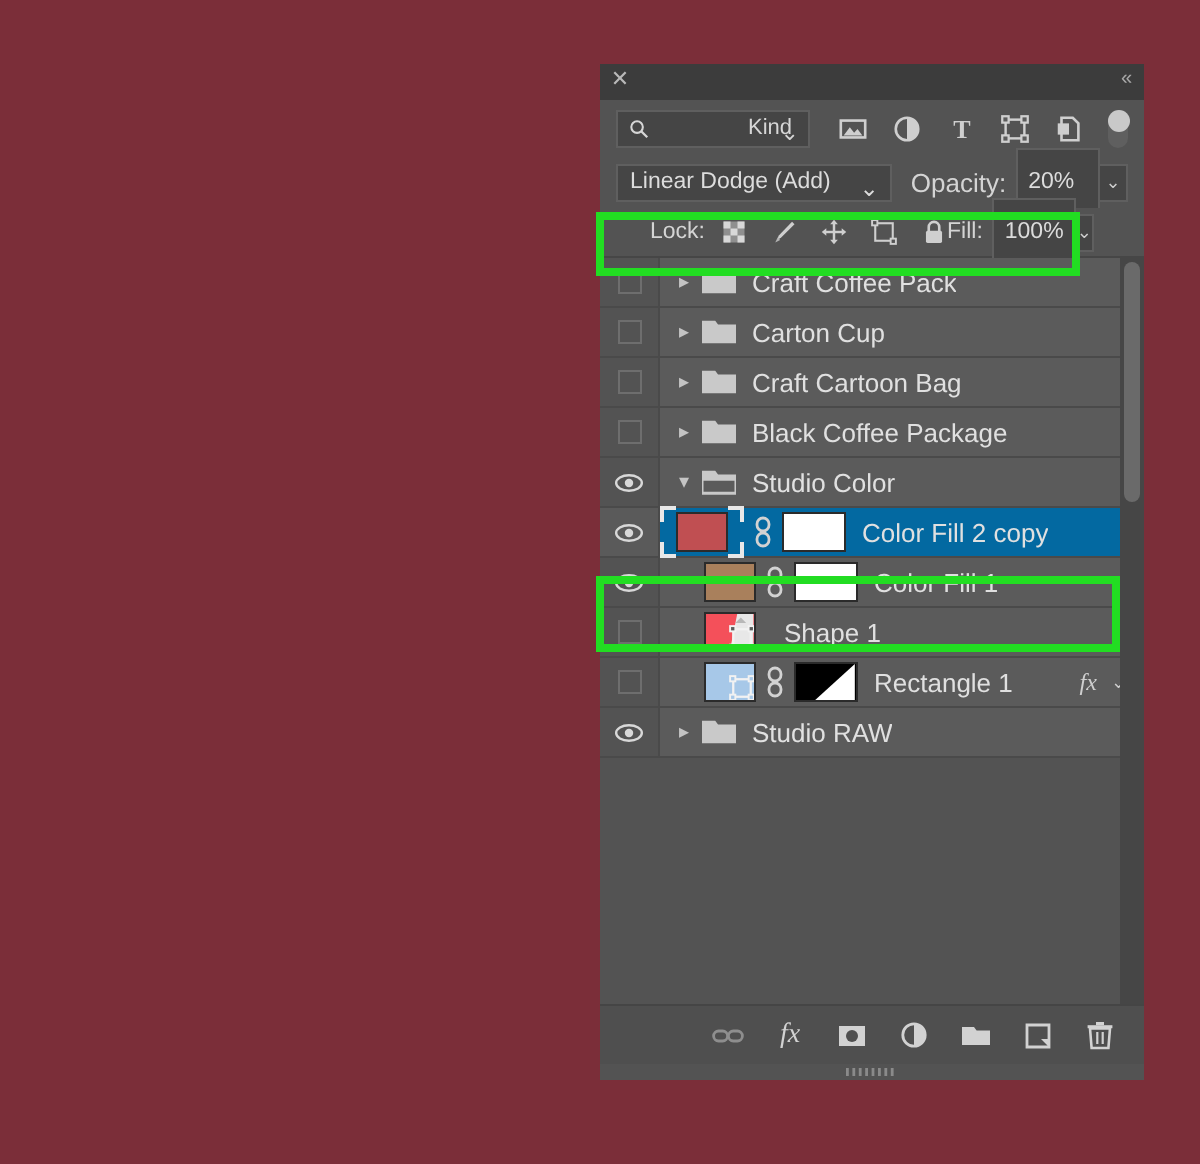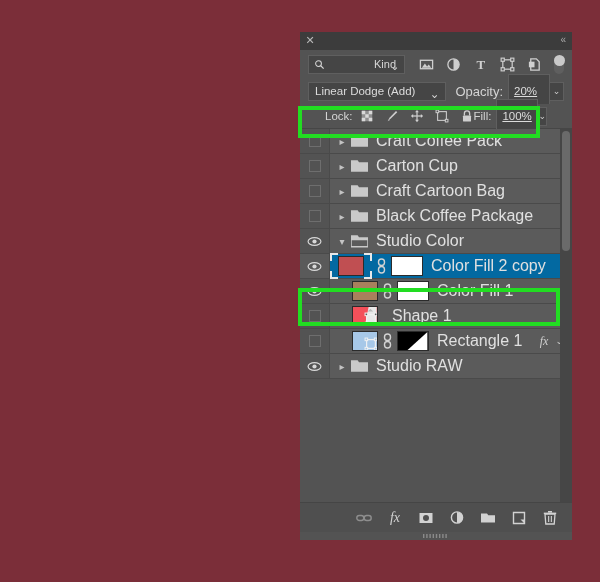--- a/index.html
+++ b/index.html
@@ -92,21 +92,21 @@
     width: 168px; height: 19px; background: #454545;
     border: 1px solid #5f5f5f; color: #dcdcdc; font-size: 11.5px;
     display: flex; align-items: center; padding: 0 6px; position: relative;
   }
   .blend-select .caret { position: absolute; right: 6px; top: 4px; }
   .opacity-label { color: #d4d4d4; font-size: 13px; margin-left: 9px; }
   .num-field {
     height: 34px; background: #454545; border: 1px solid #5f5f5f;
     color: #dcdcdc; font-size: 11.5px;
     display: flex; align-items: center; padding: 0 5px; margin-left: 5px;
-    min-width: 42px; justify-content: flex-start; text-decoration: underline;
+    min-width: 42px; justify-content: flex-start;
   }
   .stepper {
     width: 17px; height: 19px; background: #454545;
     border: 1px solid #5f5f5f; border-left: none;
     display: flex; align-items: center; justify-content: center;
   }
 
   
   .lockbar {
     height: 25px; background: #535353;
@@ -143,21 +143,21 @@
     width: 12px; height: 12px; border: 1px solid #6e6e6e;
     background: transparent;
   }
   .twisty {
     width: 16px; margin-left: 4px; color: #c4c4c4; font-size: 10px;
     display: flex; align-items: center; justify-content: center;
     flex: 0 0 auto;
   }
   .folder-ico { width: 17px; height: 14px; margin-left: 1px; flex: 0 0 auto; }
   .layer-name {
-    color: #e0e0e0; font-size: 16px; margin-left: 8px;
+    color: #e0e0e0; font-size: 13px; margin-left: 8px;
     white-space: nowrap; overflow: hidden;
   }
 
   
   .thumb-wrap {
     display: flex; align-items: center; margin-left: 14px; flex: 0 0 auto;
   }
   .thumb {
     width: 26px; height: 20px; border: 1px solid #2b2b2b;
     position: relative; flex: 0 0 auto;

